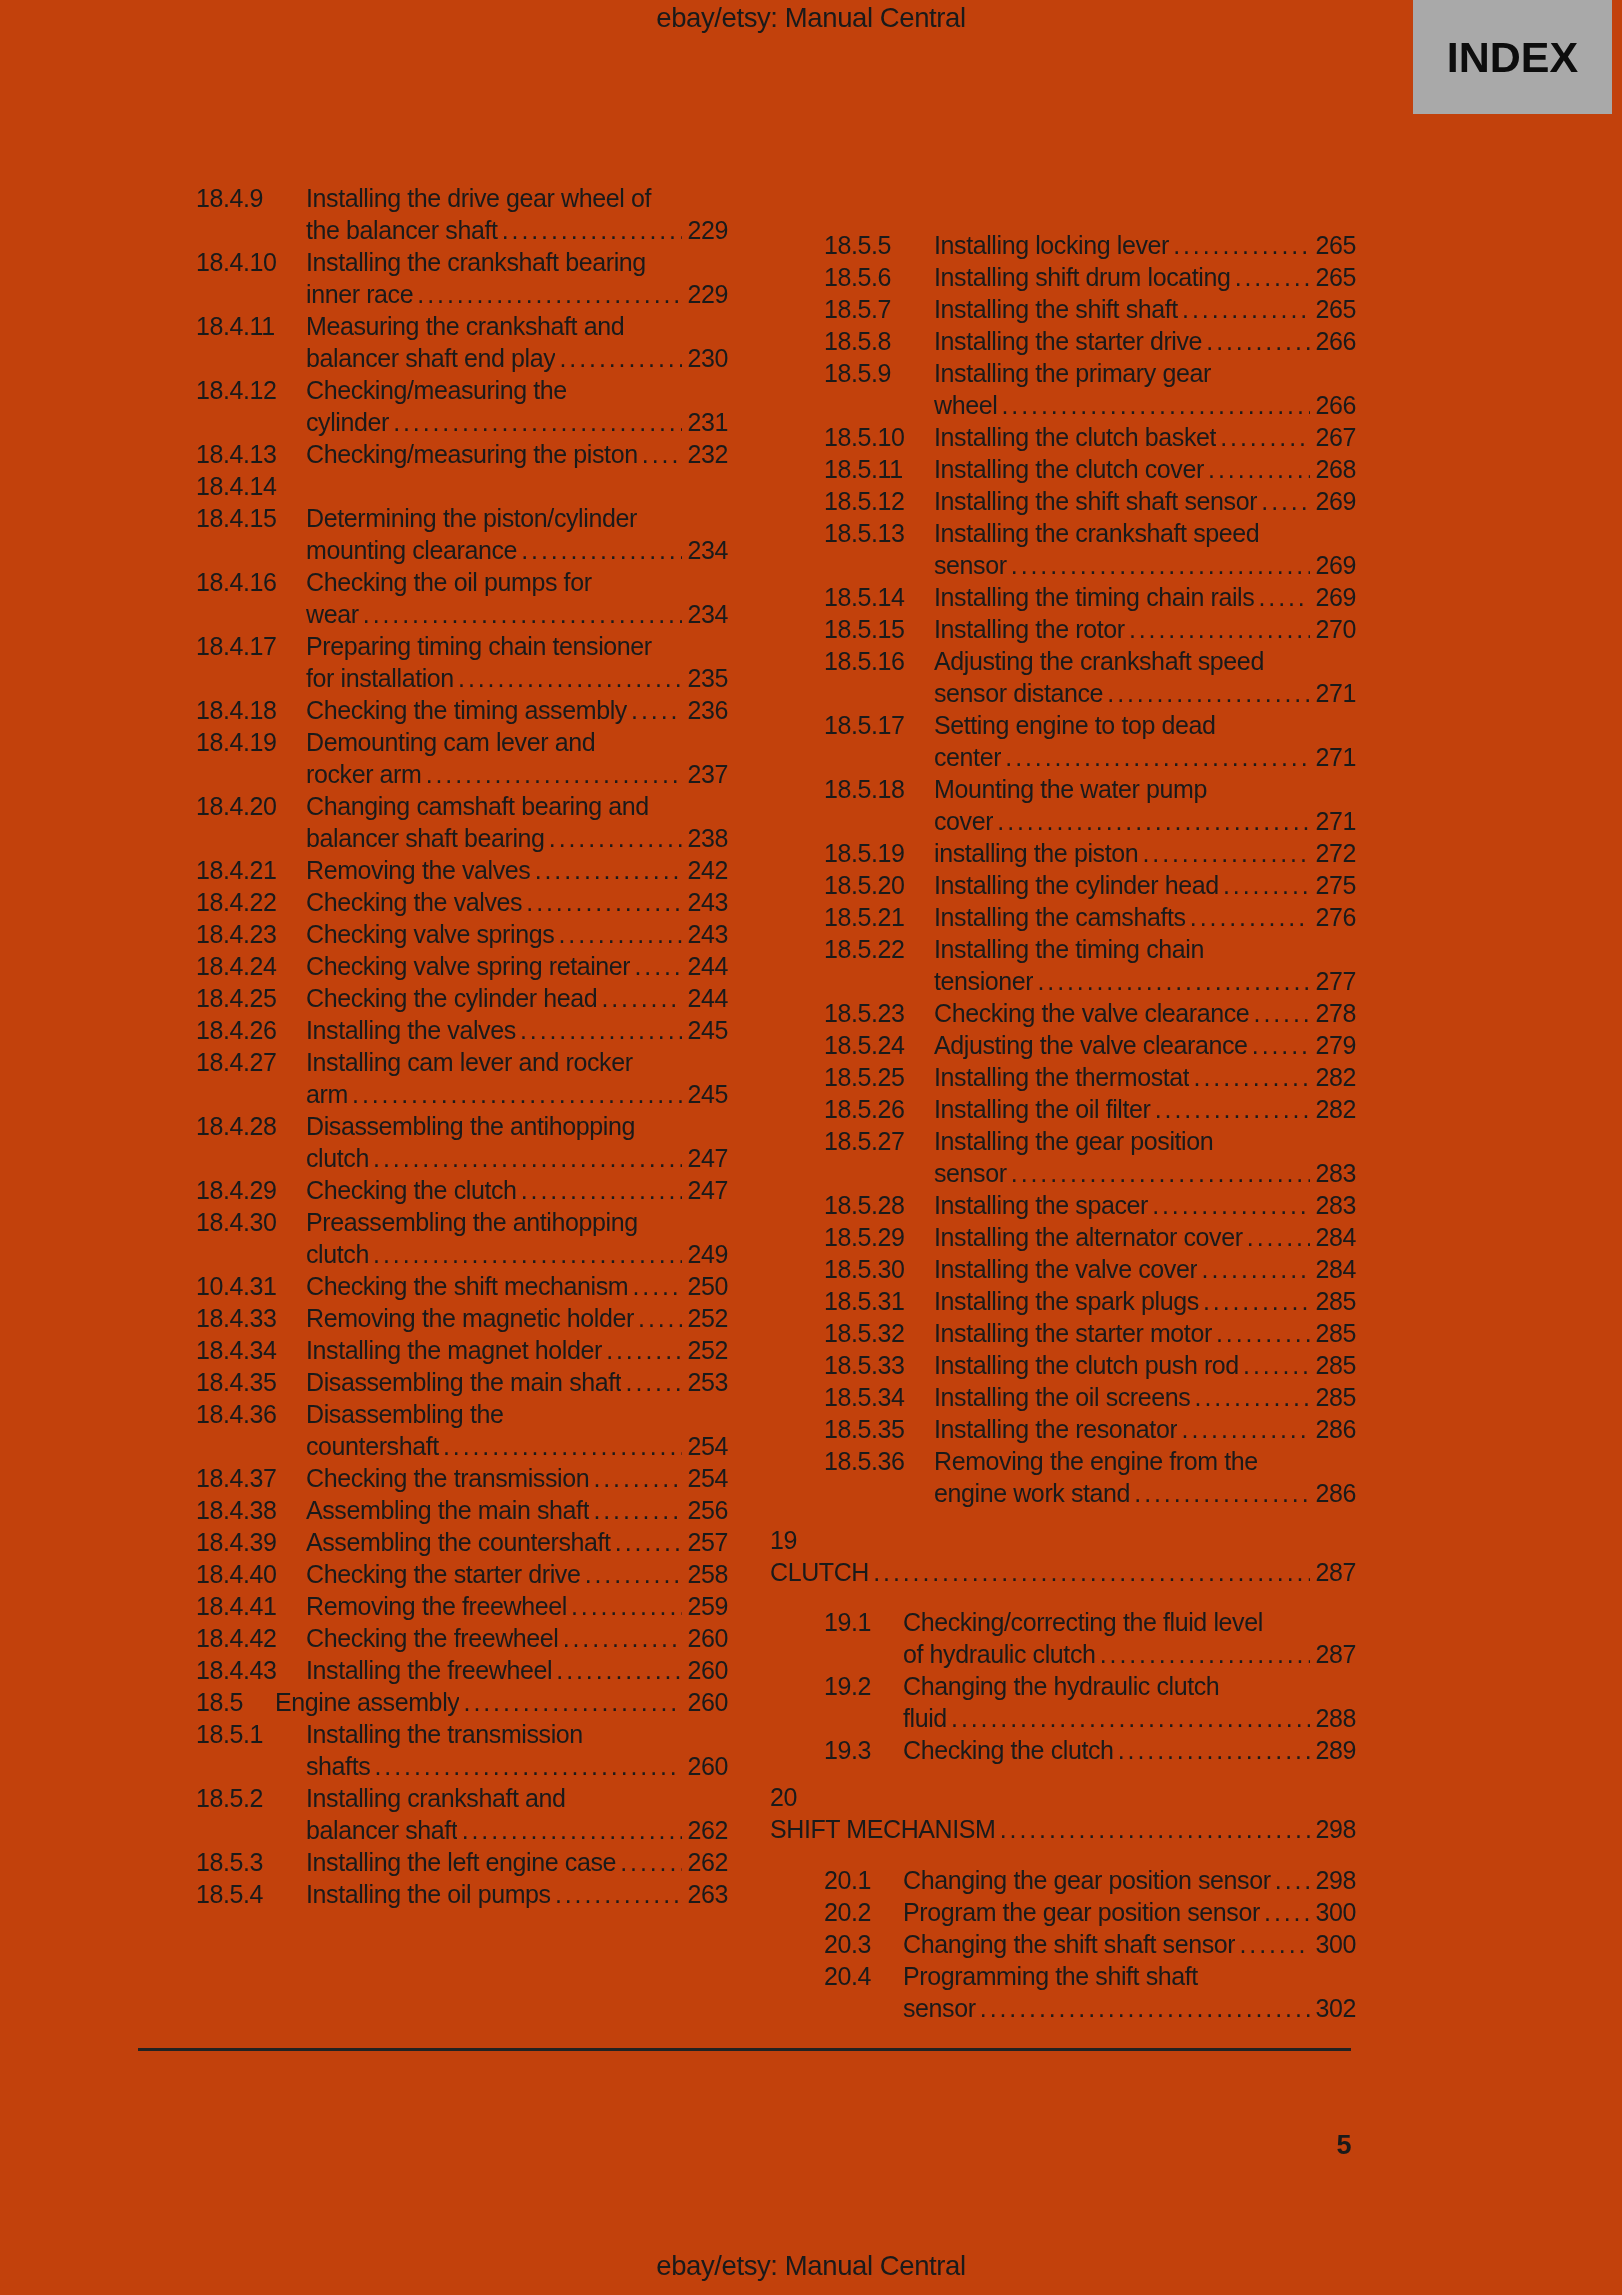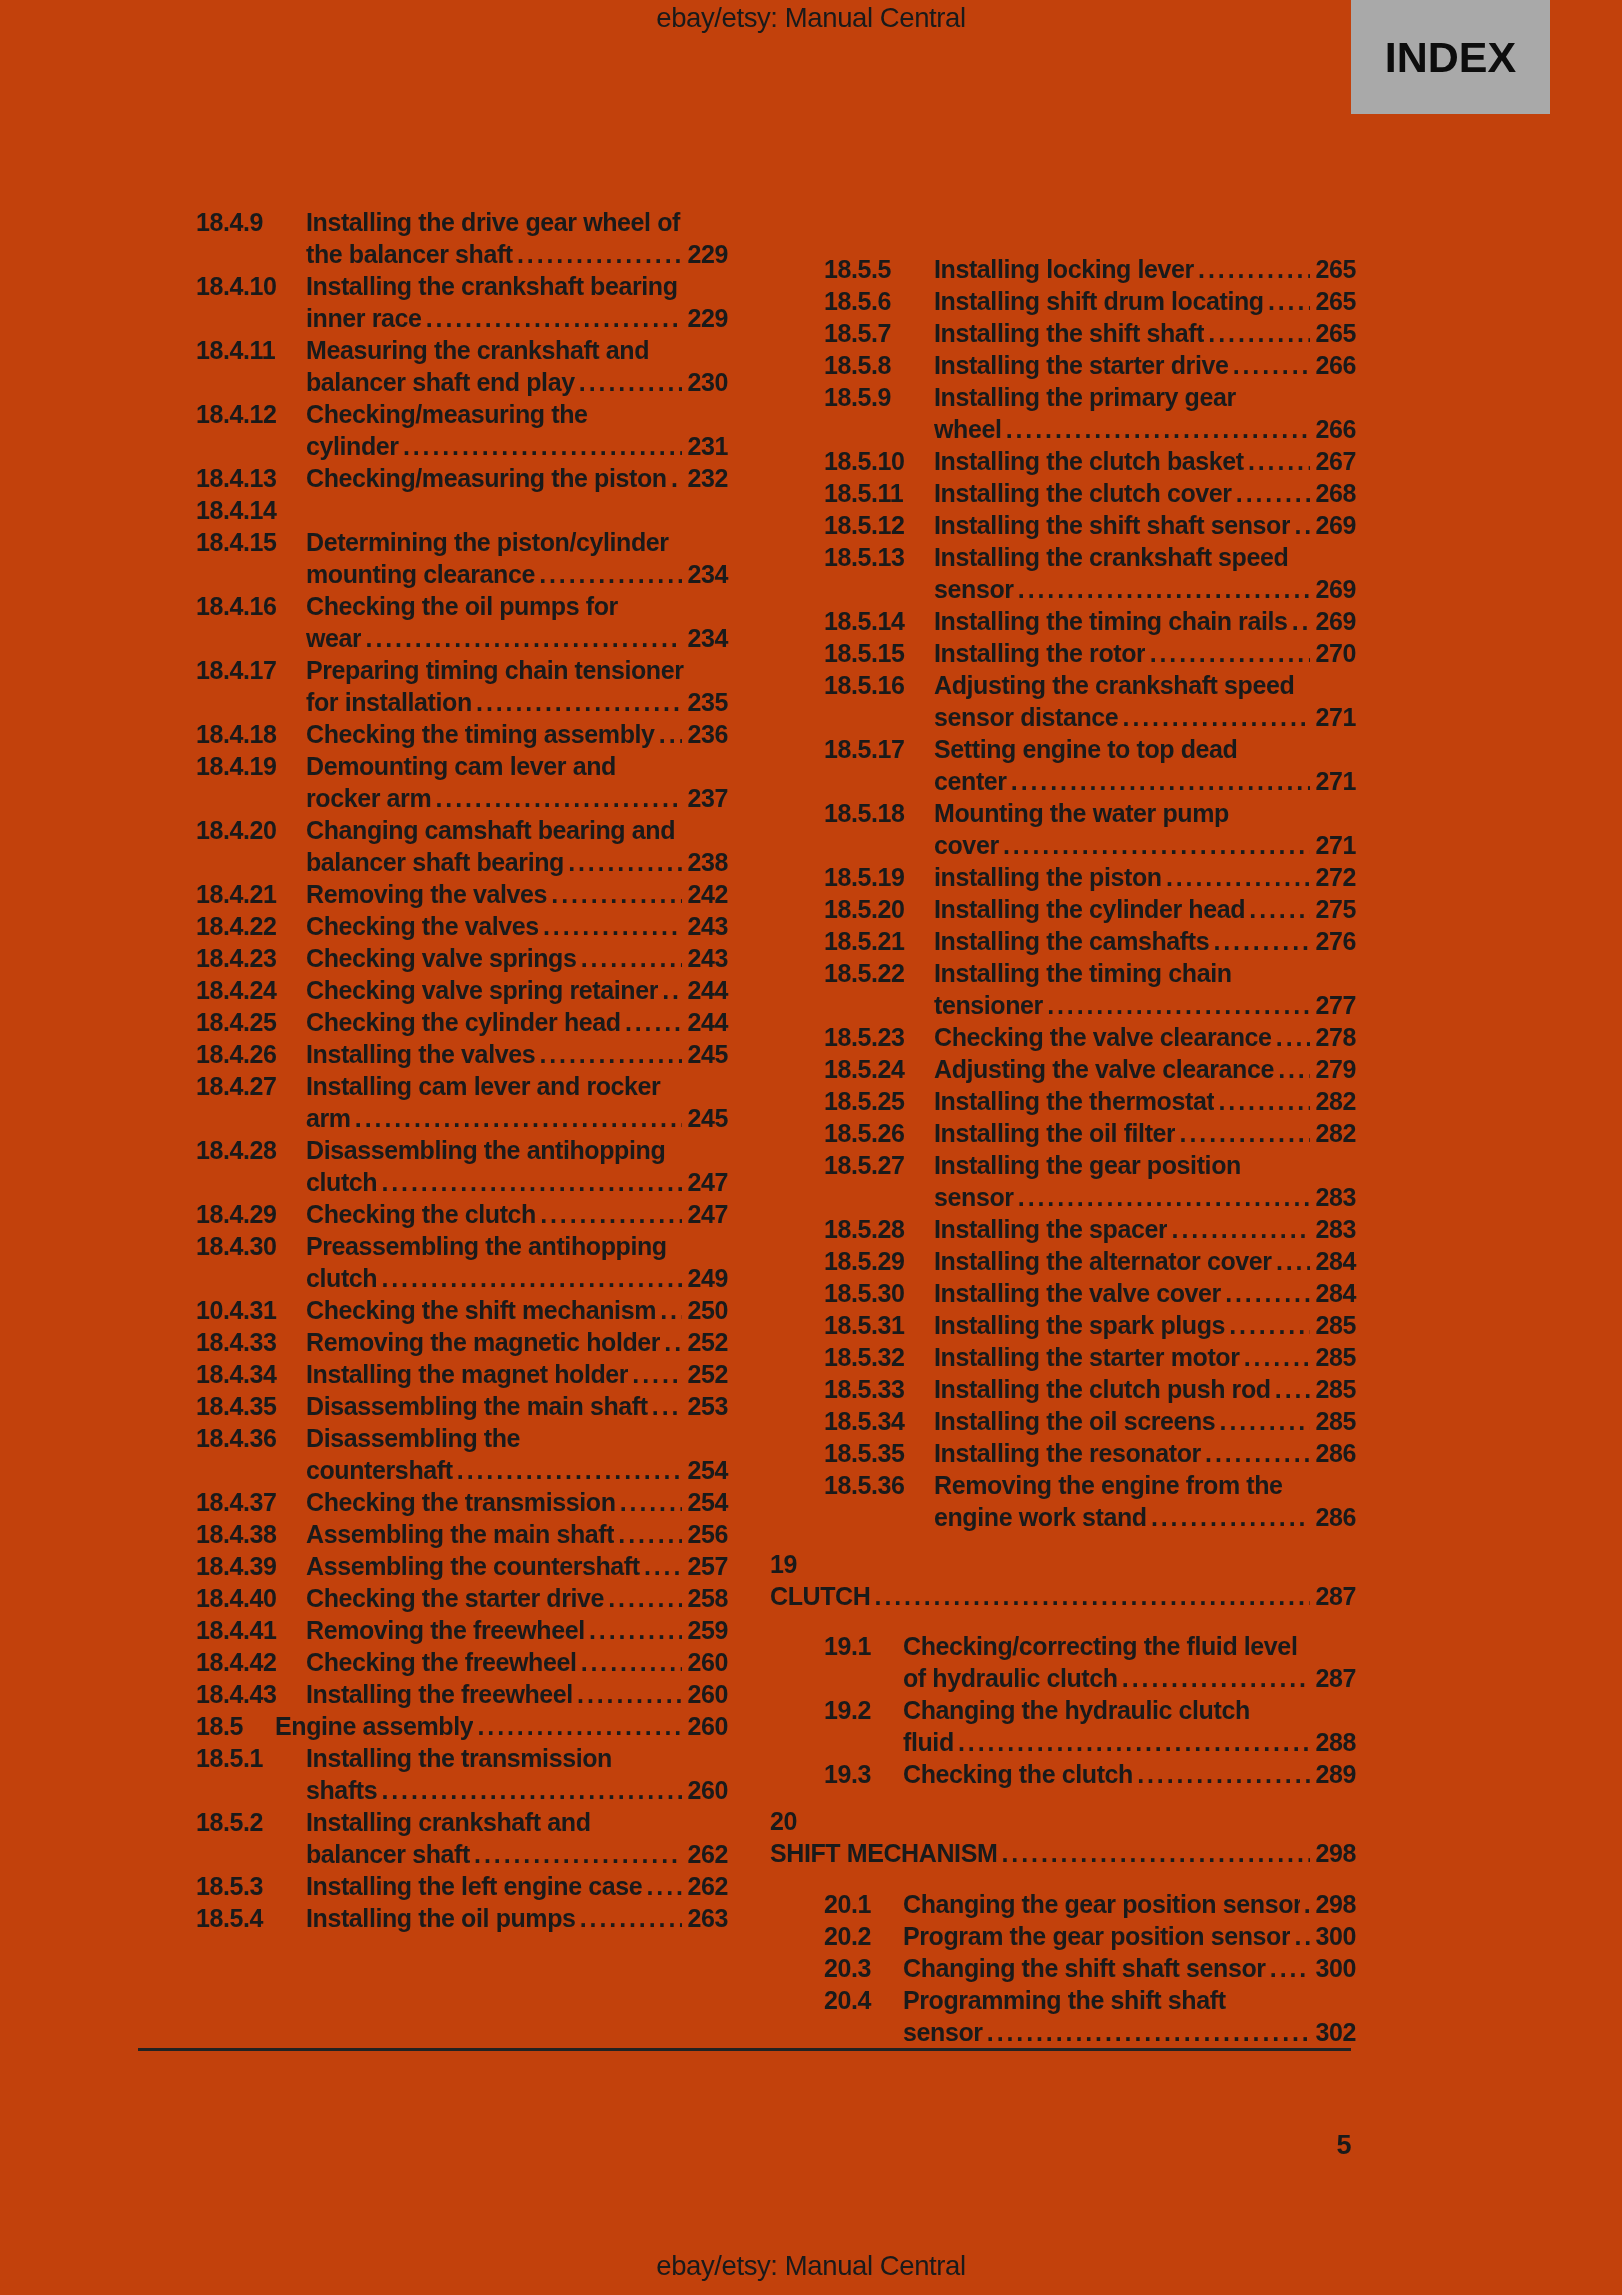--- a/index.html
+++ b/index.html
@@ -18,32 +18,32 @@
   
   .header-title {
     position: absolute;
     top: 1.7px; left: 0; width: 100%;
     text-align: center;
     font-size: 27.5px;
     line-height: 32px;
   }
   .index-badge {
     position: absolute;
-    left: 1351px; top: 0;
+    left: 1413px; top: 0;
     width: 199px; height: 114px;
     background: #a9a9a9;
     color: #0d0d0d;
     display: flex; align-items: center; justify-content: center;
     font-weight: bold;
     font-size: 43px;
     letter-spacing: 0;
   }
 
   
-  .toc-col { position: absolute; top: 206px; width: 586px; font-weight: bold; }
+  .toc-col { position: absolute; top: 182px; width: 586px; }
   #col-left  { left: 142px; }
   #col-right { left: 770px; margin-top: 47px; }
 
   .toc-entry { display: flex; line-height: 32px; }
   .toc-entry .num { flex: 0 0 auto; }
   .lv3 .num { margin-left: 54px; width: 110px; }
   .lv2 .num { margin-left: 54px; width: 79px; }
   .lv1 .num { margin-left: 0;    width: 48px; }
   .lv1 { margin: 15px 0 18.3px 0; flex-direction: column; }
 

